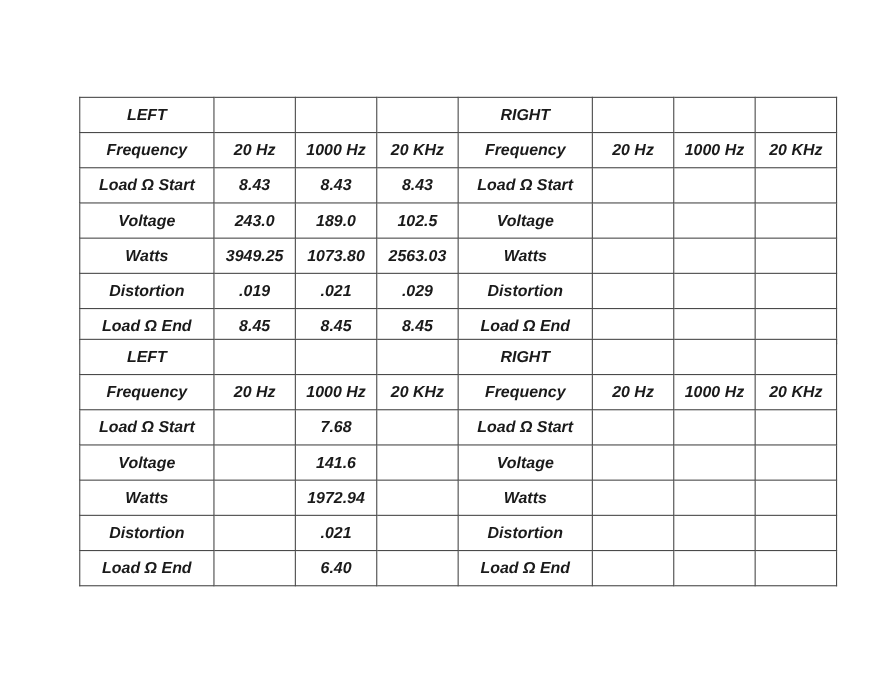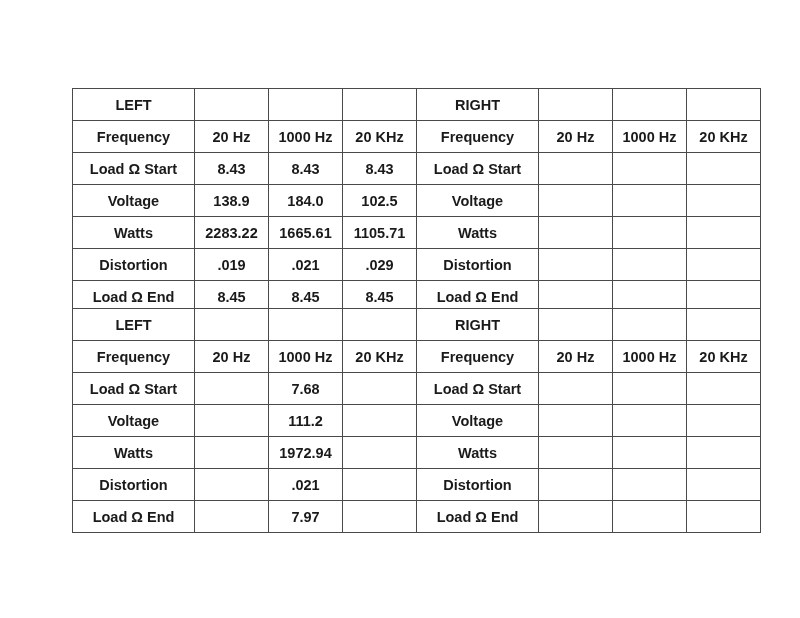--- a/index.html
+++ b/index.html
@@ -25,20 +25,21 @@
     width: 684px;
   }
   #table-1 { top: 88px; }
   #table-2 { top: 308px; }
 
   table.meas {
     border-collapse: collapse;
     width: 684px;
     table-layout: fixed;
     background: #ffffff;
+    font-style: italic;
   }
   table.meas td {
     border: 1px solid #4a4a4a;
     height: 31px;
     text-align: center;
     vertical-align: middle;
     font-size: 14.5px;
     font-weight: bold;
     color: #1a1a1a;
     padding: 0 2px;
@@ -101,33 +102,33 @@
             <td class="">8.43</td>
             <td class="">8.43</td>
             <td class="">8.43</td>
             <td class="label">Load Ω Start</td>
             <td class="empty"></td>
             <td class="empty"></td>
             <td class="empty"></td>
           </tr>
           <tr>
             <td class="label">Voltage</td>
-            <td class="">138.9</td>
-            <td class="">184.0</td>
+            <td class="">243.0</td>
+            <td class="">189.0</td>
             <td class="">102.5</td>
             <td class="label">Voltage</td>
             <td class="empty"></td>
             <td class="empty"></td>
             <td class="empty"></td>
           </tr>
           <tr>
             <td class="label fade-2">Watts</td>
-            <td class="fade-1">2283.22</td>
-            <td class="">1665.61</td>
-            <td class="">1105.71</td>
+            <td class="fade-1">3949.25</td>
+            <td class="">1073.80</td>
+            <td class="">2563.03</td>
             <td class="label">Watts</td>
             <td class="empty"></td>
             <td class="empty"></td>
             <td class="empty"></td>
           </tr>
           <tr>
             <td class="label fade-2">Distortion</td>
             <td class="fade-2">.019</td>
             <td class="">.021</td>
             <td class="">.029</td>
@@ -188,21 +189,21 @@
             <td class="">7.68</td>
             <td class="empty"></td>
             <td class="label">Load Ω Start</td>
             <td class="empty"></td>
             <td class="empty"></td>
             <td class="empty"></td>
           </tr>
           <tr>
             <td class="label fade-3">Voltage</td>
             <td class="empty"></td>
-            <td class="fade-3">111.2</td>
+            <td class="fade-3">141.6</td>
             <td class="empty"></td>
             <td class="label fade-3">Voltage</td>
             <td class="empty"></td>
             <td class="empty"></td>
             <td class="empty"></td>
           </tr>
           <tr>
             <td class="label fade-4">Watts</td>
             <td class="empty"></td>
             <td class="fade-4">1972.94</td>
@@ -218,21 +219,21 @@
             <td class="fade-3">.021</td>
             <td class="empty"></td>
             <td class="label fade-3">Distortion</td>
             <td class="empty"></td>
             <td class="empty"></td>
             <td class="empty"></td>
           </tr>
           <tr>
             <td class="label">Load Ω End</td>
             <td class="empty"></td>
-            <td class="">7.97</td>
+            <td class="">6.40</td>
             <td class="empty"></td>
             <td class="label">Load Ω End</td>
             <td class="empty"></td>
             <td class="empty"></td>
             <td class="empty"></td>
           </tr>
         </tbody>
       </table>
     </div>
 </div>

